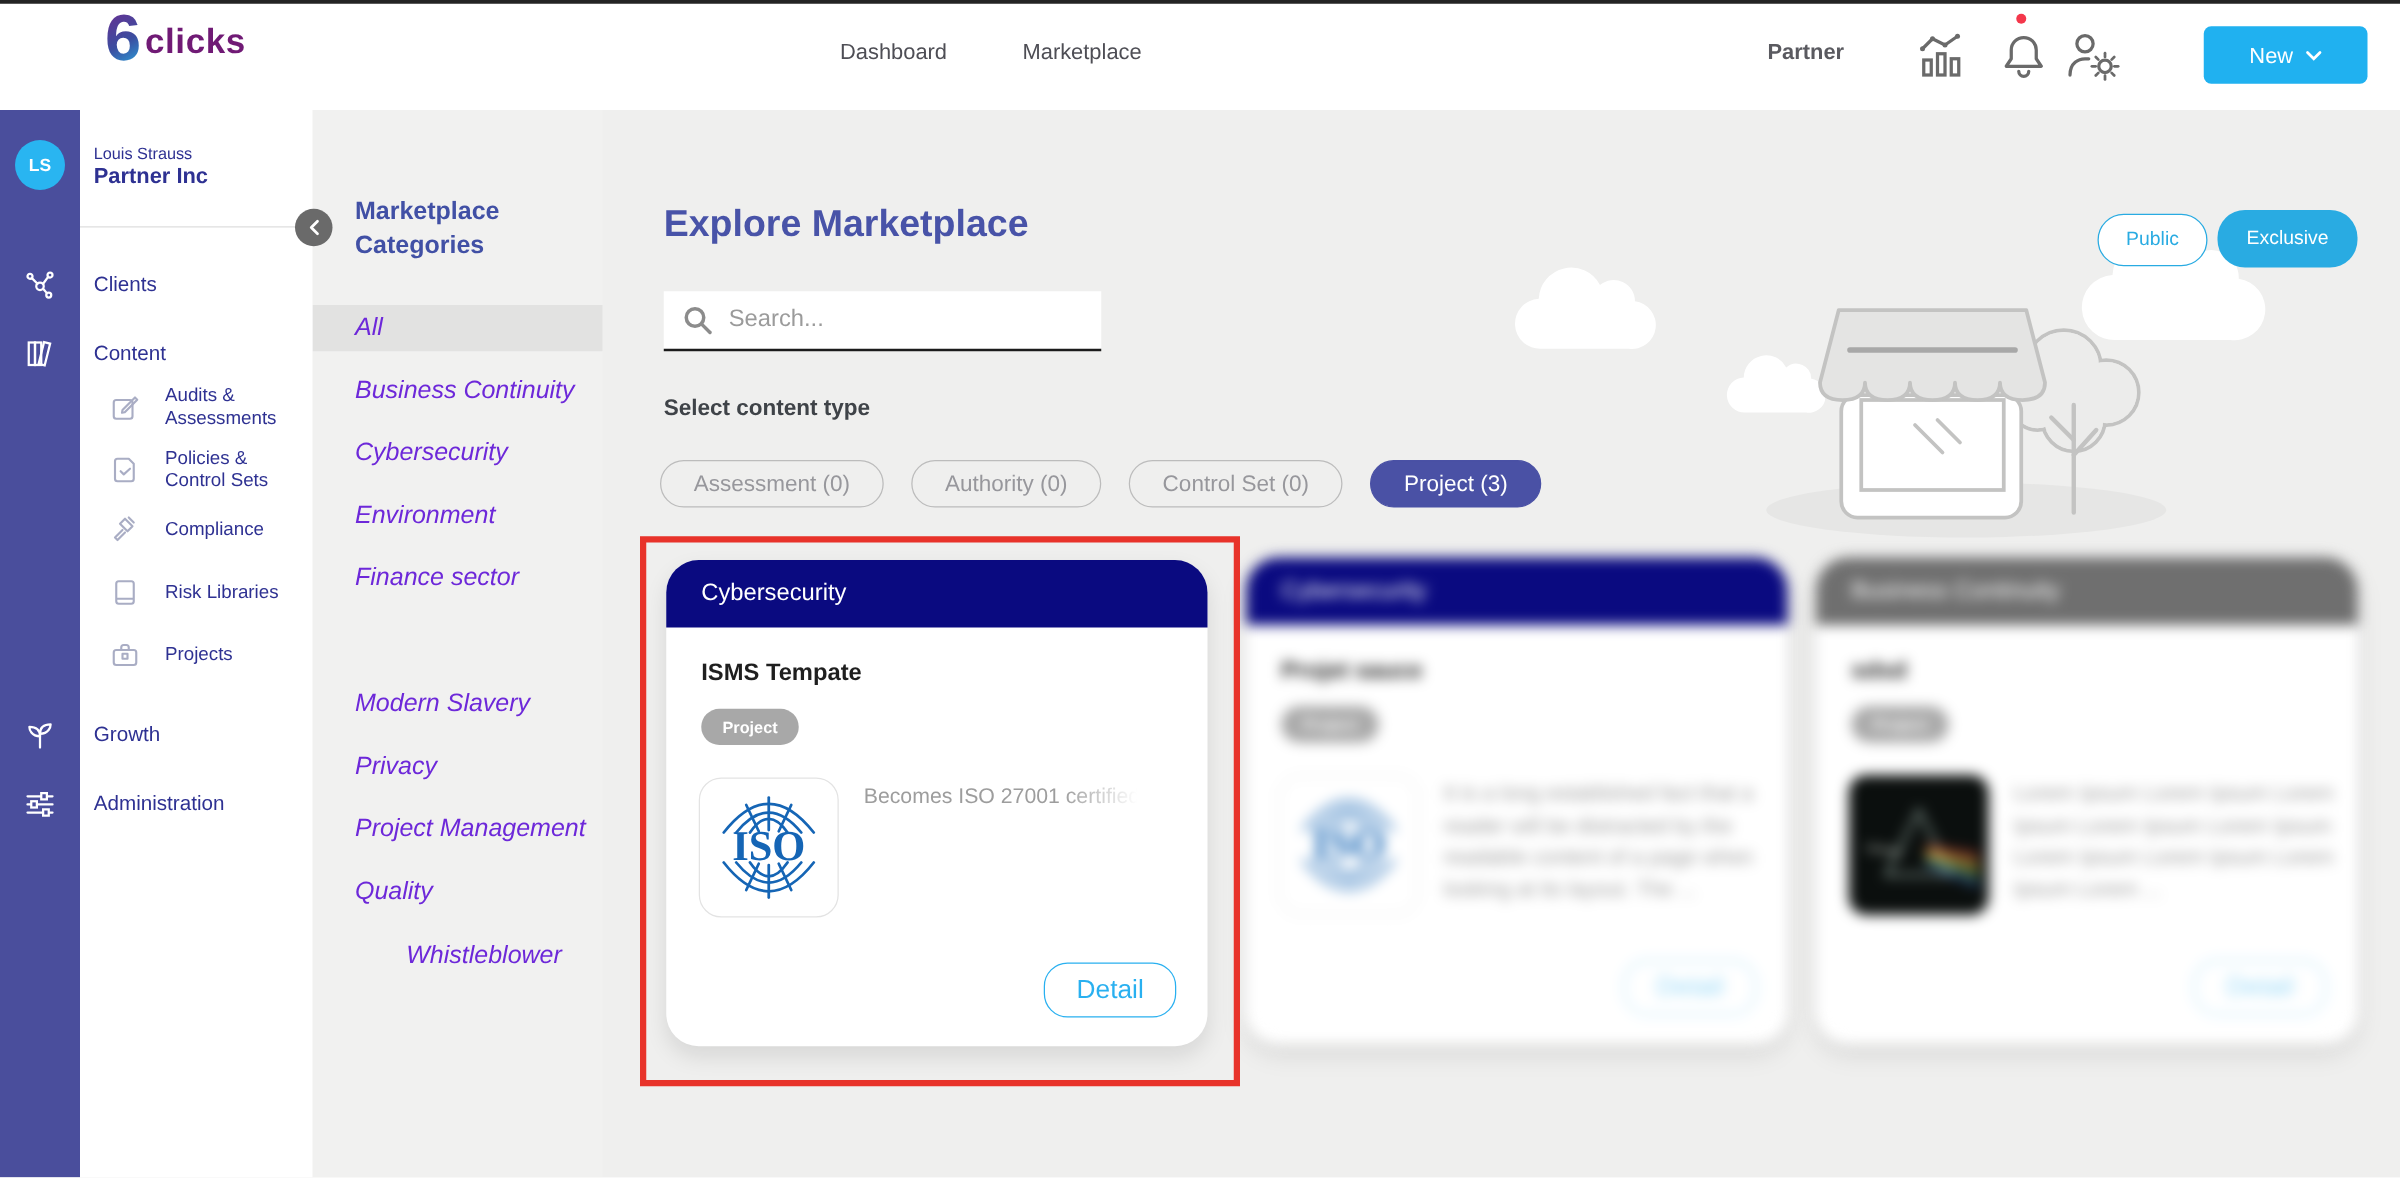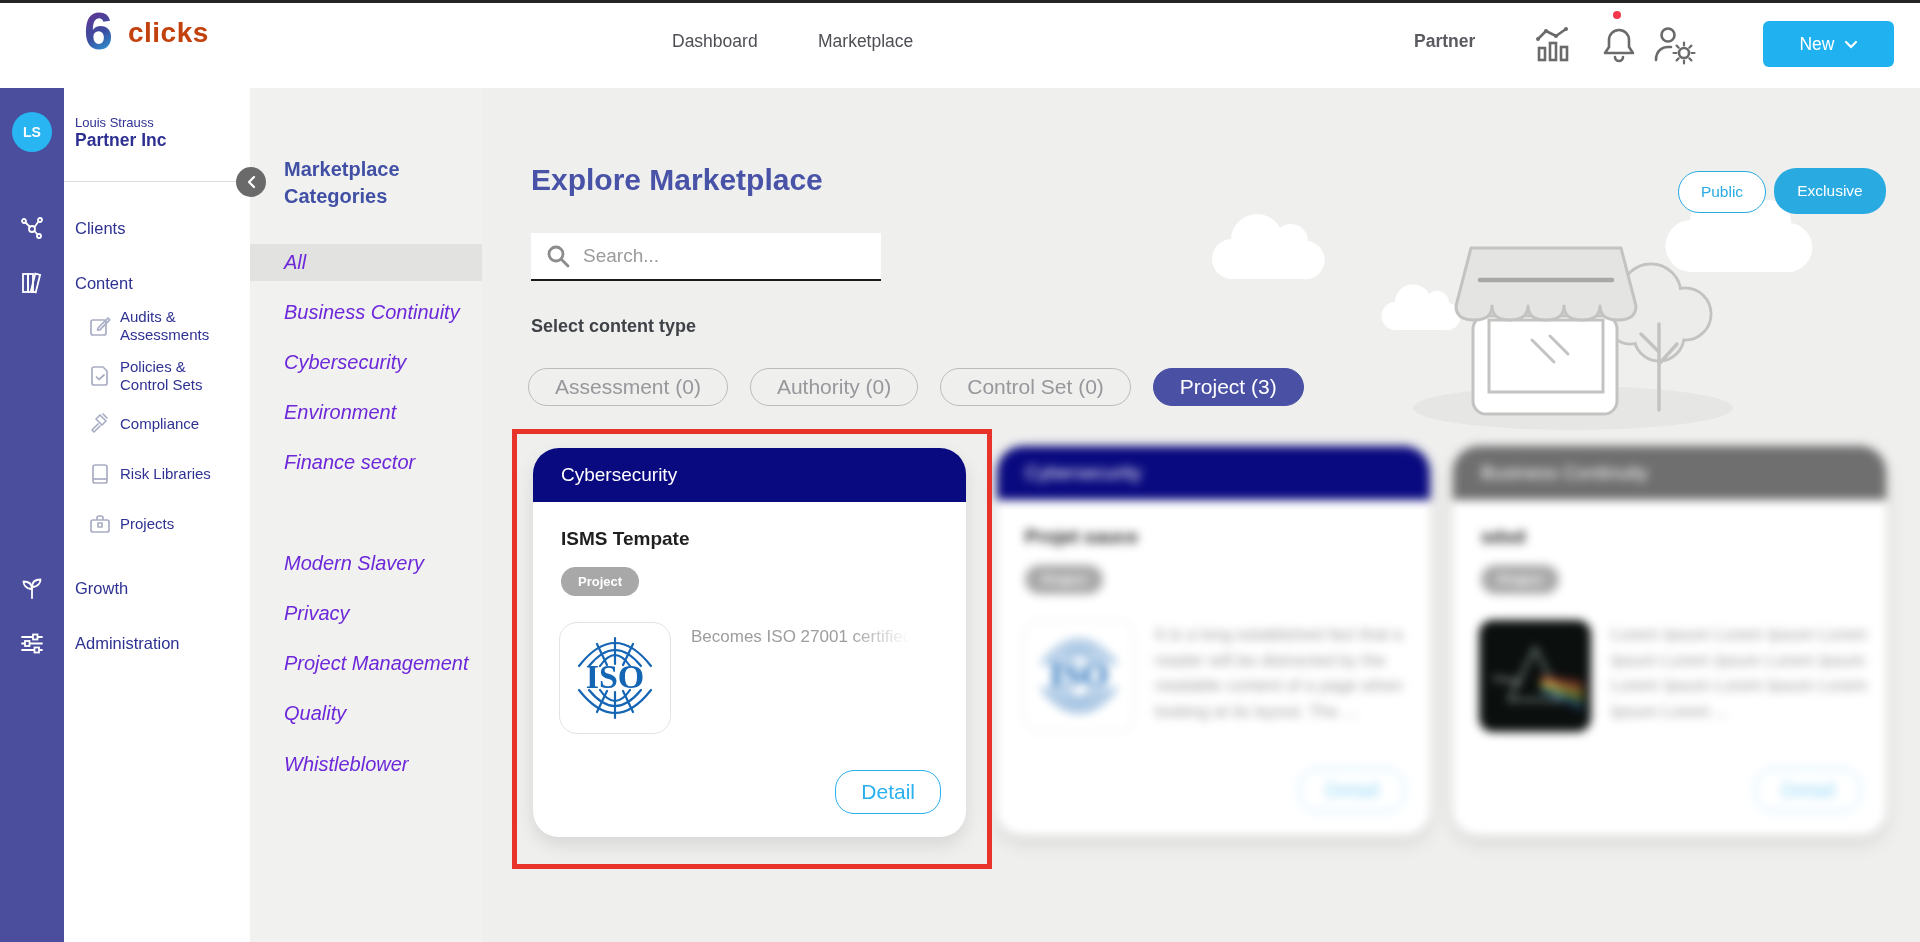--- a/index.html
+++ b/index.html
@@ -10,21 +10,21 @@
   }
   
   .topbar { position:absolute; left:0; top:0; width:1920px; height:88px; background:#fff; z-index:6; }
   .top-edge { position:absolute; left:0; top:0; width:1920px; height:3px; background:#242424; z-index:7; }
   .brand { position:absolute; left:84px; top:8px; display:flex; align-items:flex-end; cursor:pointer; }
   .brand-six {
     font-size:52px; font-weight:800; line-height:0.9;
     background:linear-gradient(150deg,#6a2d91 0%,#3b4ea0 55%,#29abe2 100%);
     -webkit-background-clip:text; background-clip:text; color:transparent;
   }
-  .brand-name { font-size:28px; font-weight:800; color:#c2410c; letter-spacing:0.5px; padding-bottom:6px; margin-left:15px; }
+  .brand-name { font-size:28px; font-weight:800; color:#701a75; letter-spacing:0.5px; padding-bottom:6px; margin-left:3px; }
   .top-nav-link { position:absolute; top:31px; font-size:17.5px; color:#4e4e55; cursor:pointer; }
   .nav-dashboard { left:672px; }
   .nav-marketplace { left:818px; }
   .upgrade { position:absolute; left:1414px; top:31px; font-size:17.5px; color:#5a5a60; font-weight:600; cursor:pointer; }
   .top-icon { position:absolute; top:24px; cursor:pointer; }
   .icon-analytics { left:1532px; }
   .icon-bell { left:1600px; }
   .icon-usergear { left:1652px; }
   .bell-dot { position:absolute; left:1613px; top:11px; width:8px; height:8px; border-radius:50%; background:#f4374b; }
   .new-btn {
@@ -35,21 +35,21 @@
   
   .rail { position:absolute; left:0; top:88px; width:64px; height:854px; background:#4a4e9c; z-index:4; }
   .rail-icon { position:absolute; left:19px; }
   .avatar { position:absolute; left:12px; top:24px; width:40px; height:40px; border-radius:50%; background:#29b5f1;
     color:#fff; font-size:14px; font-weight:700; display:flex; align-items:center; justify-content:center; cursor:pointer; }
   .sidebar { position:absolute; left:64px; top:88px; width:186px; height:854px; background:#fff; z-index:3; }
   .user-name { position:absolute; left:11px; top:27px; font-size:13px; color:#2e3192; }
   .user-company { position:absolute; left:11px; top:42px; font-size:17.5px; font-weight:700; color:#2e3192; }
   .sidebar-divider { position:absolute; left:0; top:93px; width:186px; height:0; border-top:1.5px solid #dedede; }
   .side-item { position:absolute; left:11px; font-size:16.5px; color:#2e3192; cursor:pointer; }
-  .side-sub { position:absolute; display:flex; align-items:center; gap:8px; left:24px; cursor:pointer; }
+  .side-sub { position:absolute; display:flex; align-items:center; gap:20px; left:24px; cursor:pointer; }
   .side-sub .lbl { font-size:15px; color:#2e3192; width:116px; line-height:1.18; }
   
   .categories { position:absolute; left:250px; top:88px; width:232px; height:854px; background:#f1f1f0; z-index:2; }
   .collapse-btn { position:absolute; left:236px; top:167px; width:30px; height:30px; border-radius:50%;
     background:#6a6a6a; z-index:5; display:flex; align-items:center; justify-content:center; cursor:pointer; }
   .cat-title { position:absolute; left:34px; top:68px; width:160px; font-size:20px; font-weight:700; color:#4150a5; line-height:1.35; }
   .cat-item { position:absolute; left:0; width:232px; height:37px; display:flex; align-items:center; cursor:pointer; }
   .cat-item span { margin-left:34px; font-size:20px; color:#6d28d9;font-style:italic; }
   .cat-item.selected { background:#e2e2e1; }
   
@@ -60,21 +60,21 @@
   .pill-exclusive { position:absolute; left:1774px; top:168px; width:112px; height:46px; background:#29abe2;
     color:#fff; font-size:15.5px; z-index:2; }
   .searchbox { position:absolute; left:531px; top:233px; width:350px; height:48px; background:#fff;
     border:none; border-bottom:2px solid #1b1b1b; display:flex; align-items:center; }
   .searchbox input { border:none; outline:none; flex:1; font-size:19px; color:#555; margin-left:12px;
     font-family:"Liberation Sans", sans-serif; background:transparent; }
   .searchbox input::placeholder { color:#9b9b9b; }
   .search-glyph { margin-left:14px; }
   .content-type-label { position:absolute; left:531px; top:316px; font-size:18px; font-weight:700; color:#3f4348; }
   .chips { position:absolute; left:528px; top:368px; display:flex; gap:22px; }
-  .chip { height:38px; border-radius:19px; border:1.5px solid #bcbcbc; color:#97979c; font-size:21px;
+  .chip { height:38px; border-radius:19px; border:1.5px solid #bcbcbc; color:#97979c; font-size:18px;
     display:flex; align-items:center; padding:0 26px; background:transparent; cursor:pointer; }
   .chip.active { background:#4a51a5; border-color:#4a51a5; color:#fff; }
   
   .card { position:absolute; width:433px; height:389px; background:#fff; border-radius:26px;
     box-shadow:0 8px 18px rgba(0,0,0,0.10); z-index:2; }
   .card-1 { left:533px; top:448px; }
   .card-2 { left:997px; top:446px; }
   .card-3 { left:1453px; top:446px; }
   .blurred { filter:blur(5px); }
   .card-header { height:54px; border-radius:26px 26px 0 0; background:#0a0a80; color:#fff;
@@ -294,21 +294,21 @@
       </div>
     <div class="cat-item" style="top:507px;">
         <span>Privacy</span>
       </div>
     <div class="cat-item" style="top:557px;">
         <span>Project Management</span>
       </div>
     <div class="cat-item" style="top:607px;">
         <span>Quality</span>
       </div>
-    <div class="cat-item" style="top:658px;">
+    <div class="cat-item" style="top:658px;padding-left:41px;">
         <span>Whistleblower</span>
       </div>
   </div>
   <div class="collapse-btn">
     <svg width="10" height="14" viewBox="0 0 10 14" fill="none" stroke="#ffffff" stroke-width="2.2" stroke-linecap="round" stroke-linejoin="round">
         <polyline points="8,2 3,7 8,12"></polyline>
       </svg>
   </div>
 
   <div class="page-title">Explore Marketplace</div>

